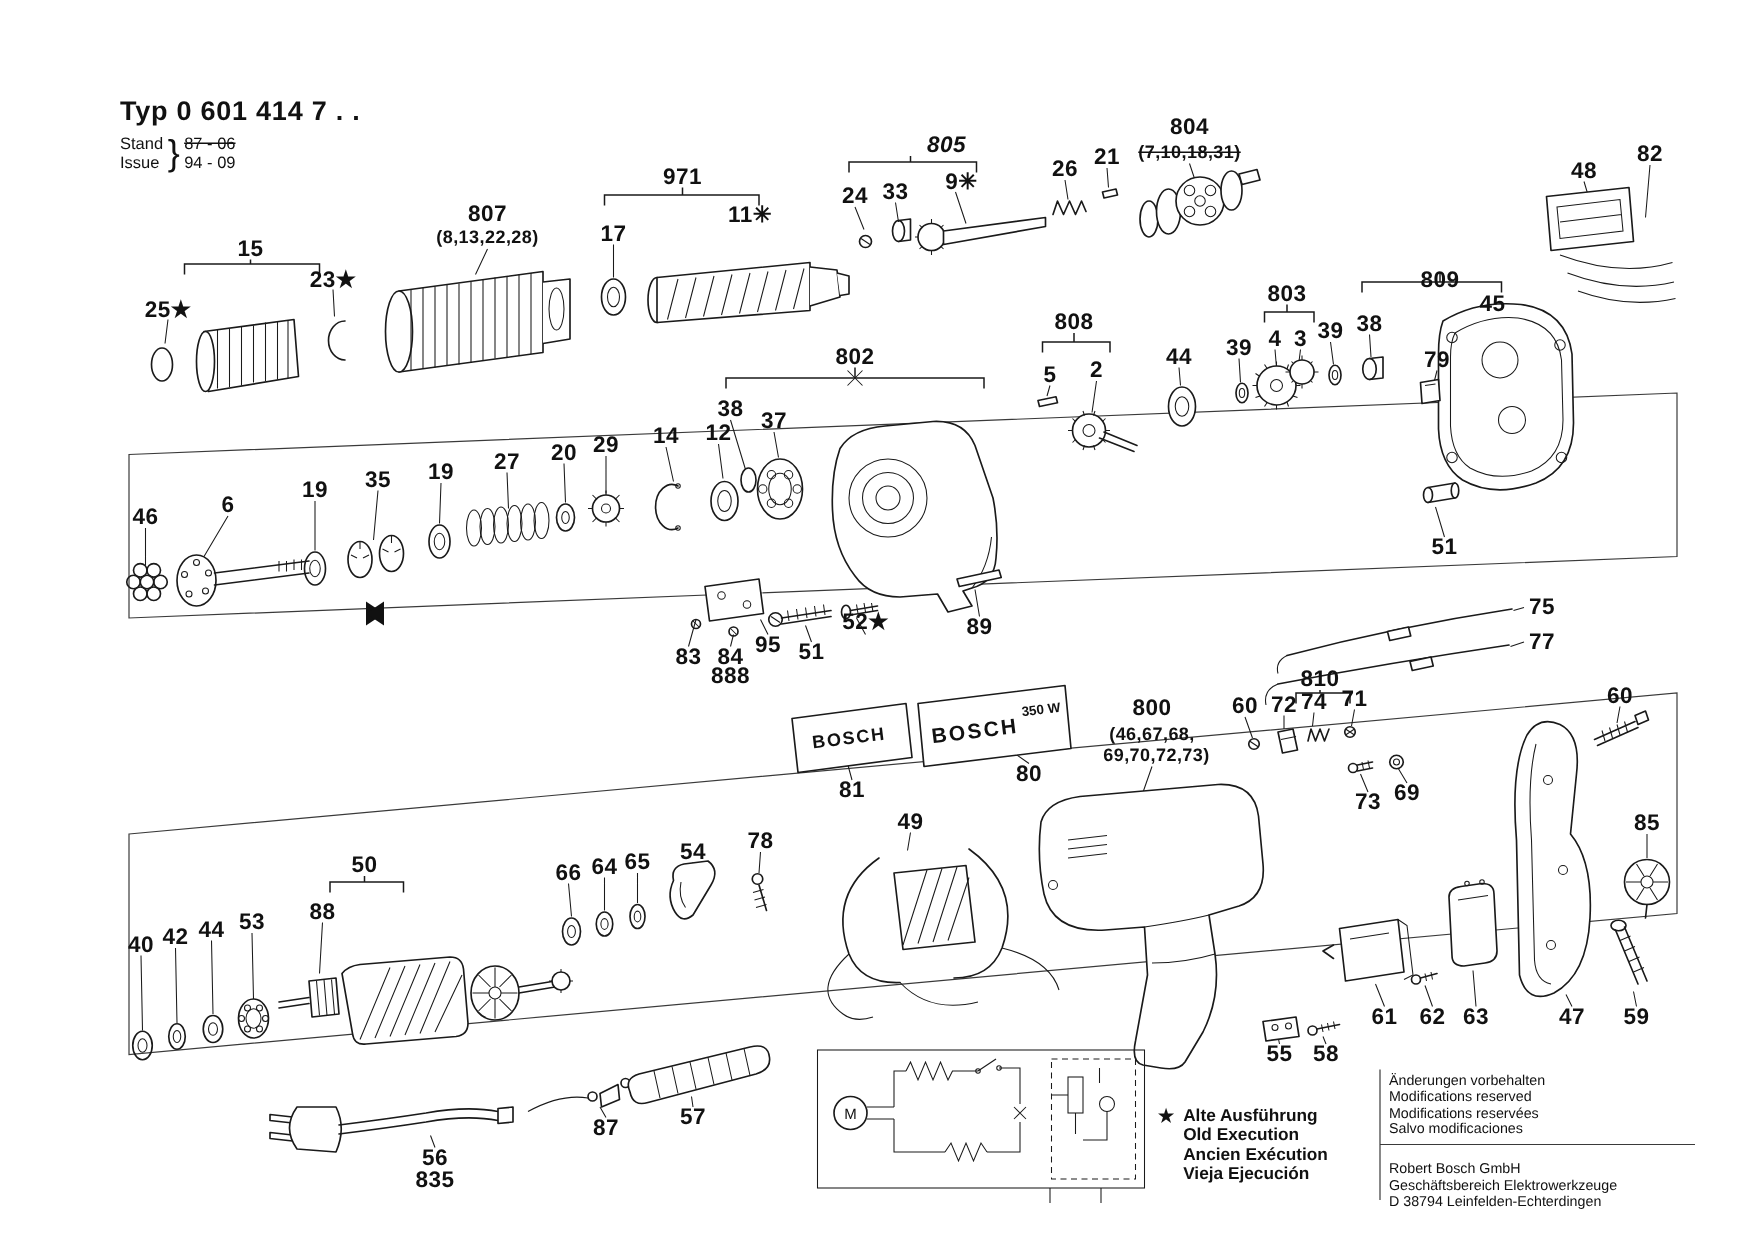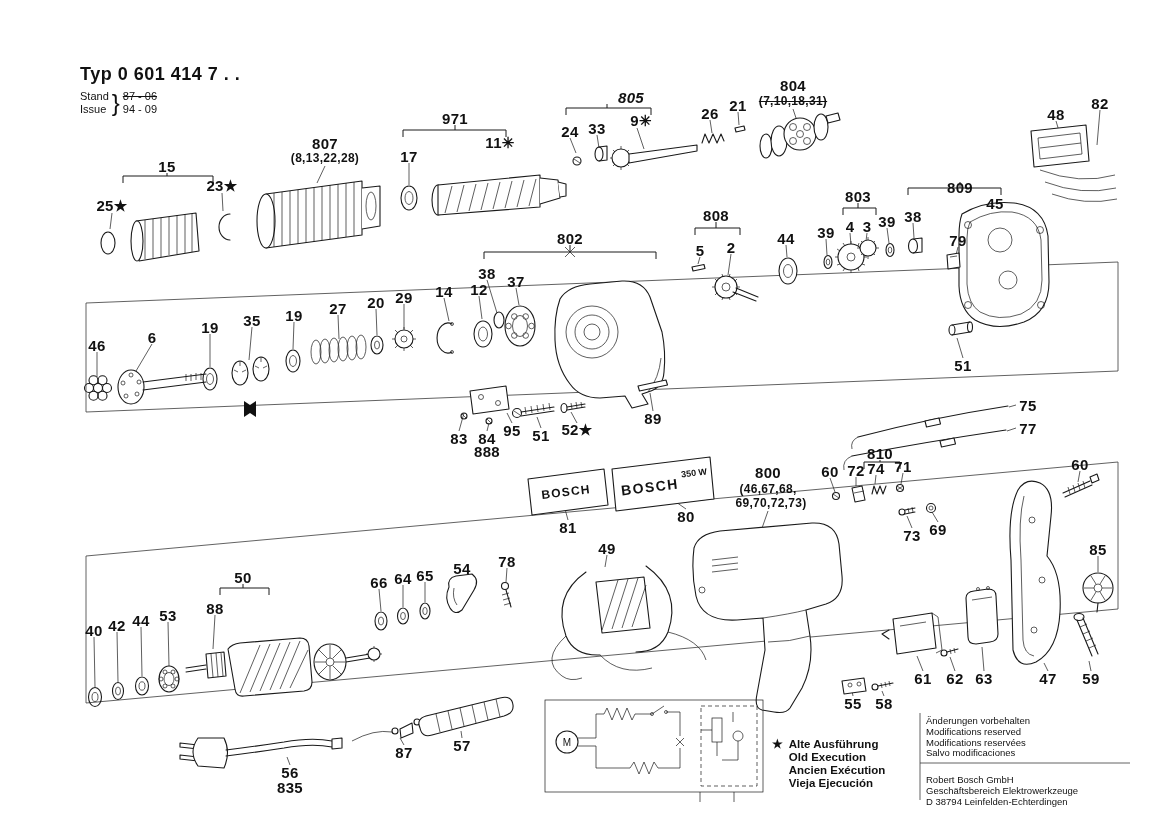--- a/index.html
+++ b/index.html
@@ -601,21 +601,21 @@
       <div class="plabel" style="left: 210px; top: 327px;">19</div>
       <div class="plabel" style="left: 152px; top: 337px;">6</div>
       <div class="plabel" style="left: 97px; top: 345px;">46</div>
       <div class="plabel" style="left: 963px; top: 365px;">51</div>
       <div class="plabel" style="left: 653px; top: 418px;">89</div>
       <div class="plabel" style="left: 459px; top: 438px;">83</div>
       <div class="plabel" style="left: 487px; top: 438px;">84</div>
       <div class="plabel" style="left: 487px; top: 451px;">888</div>
       <div class="plabel" style="left: 512px; top: 430px;">95</div>
       <div class="plabel" style="left: 541px; top: 435px;">51</div>
-      <div class="plabel" style="left: 577px; top: 430px;">52★</div>
+      <div class="plabel" style="left: 577px; top: 414px;">52★</div>
       <div class="plabel" style="left: 1028px; top: 405px;">75</div>
       <div class="plabel" style="left: 1028px; top: 428px;">77</div>
       <div class="plabel" style="left: 880px; top: 453px;">810</div>
       <div class="plabel" style="left: 876px; top: 468px;">74</div>
       <div class="plabel" style="left: 903px; top: 466px;">71</div>
       <div class="plabel" style="left: 830px; top: 471px;">60</div>
       <div class="plabel" style="left: 856px; top: 470px;">72</div>
       <div class="plabel" style="left: 912px; top: 535px;">73</div>
       <div class="plabel" style="left: 938px; top: 529px;">69</div>
       <div class="plabel" style="left: 1080px; top: 464px;">60</div>

